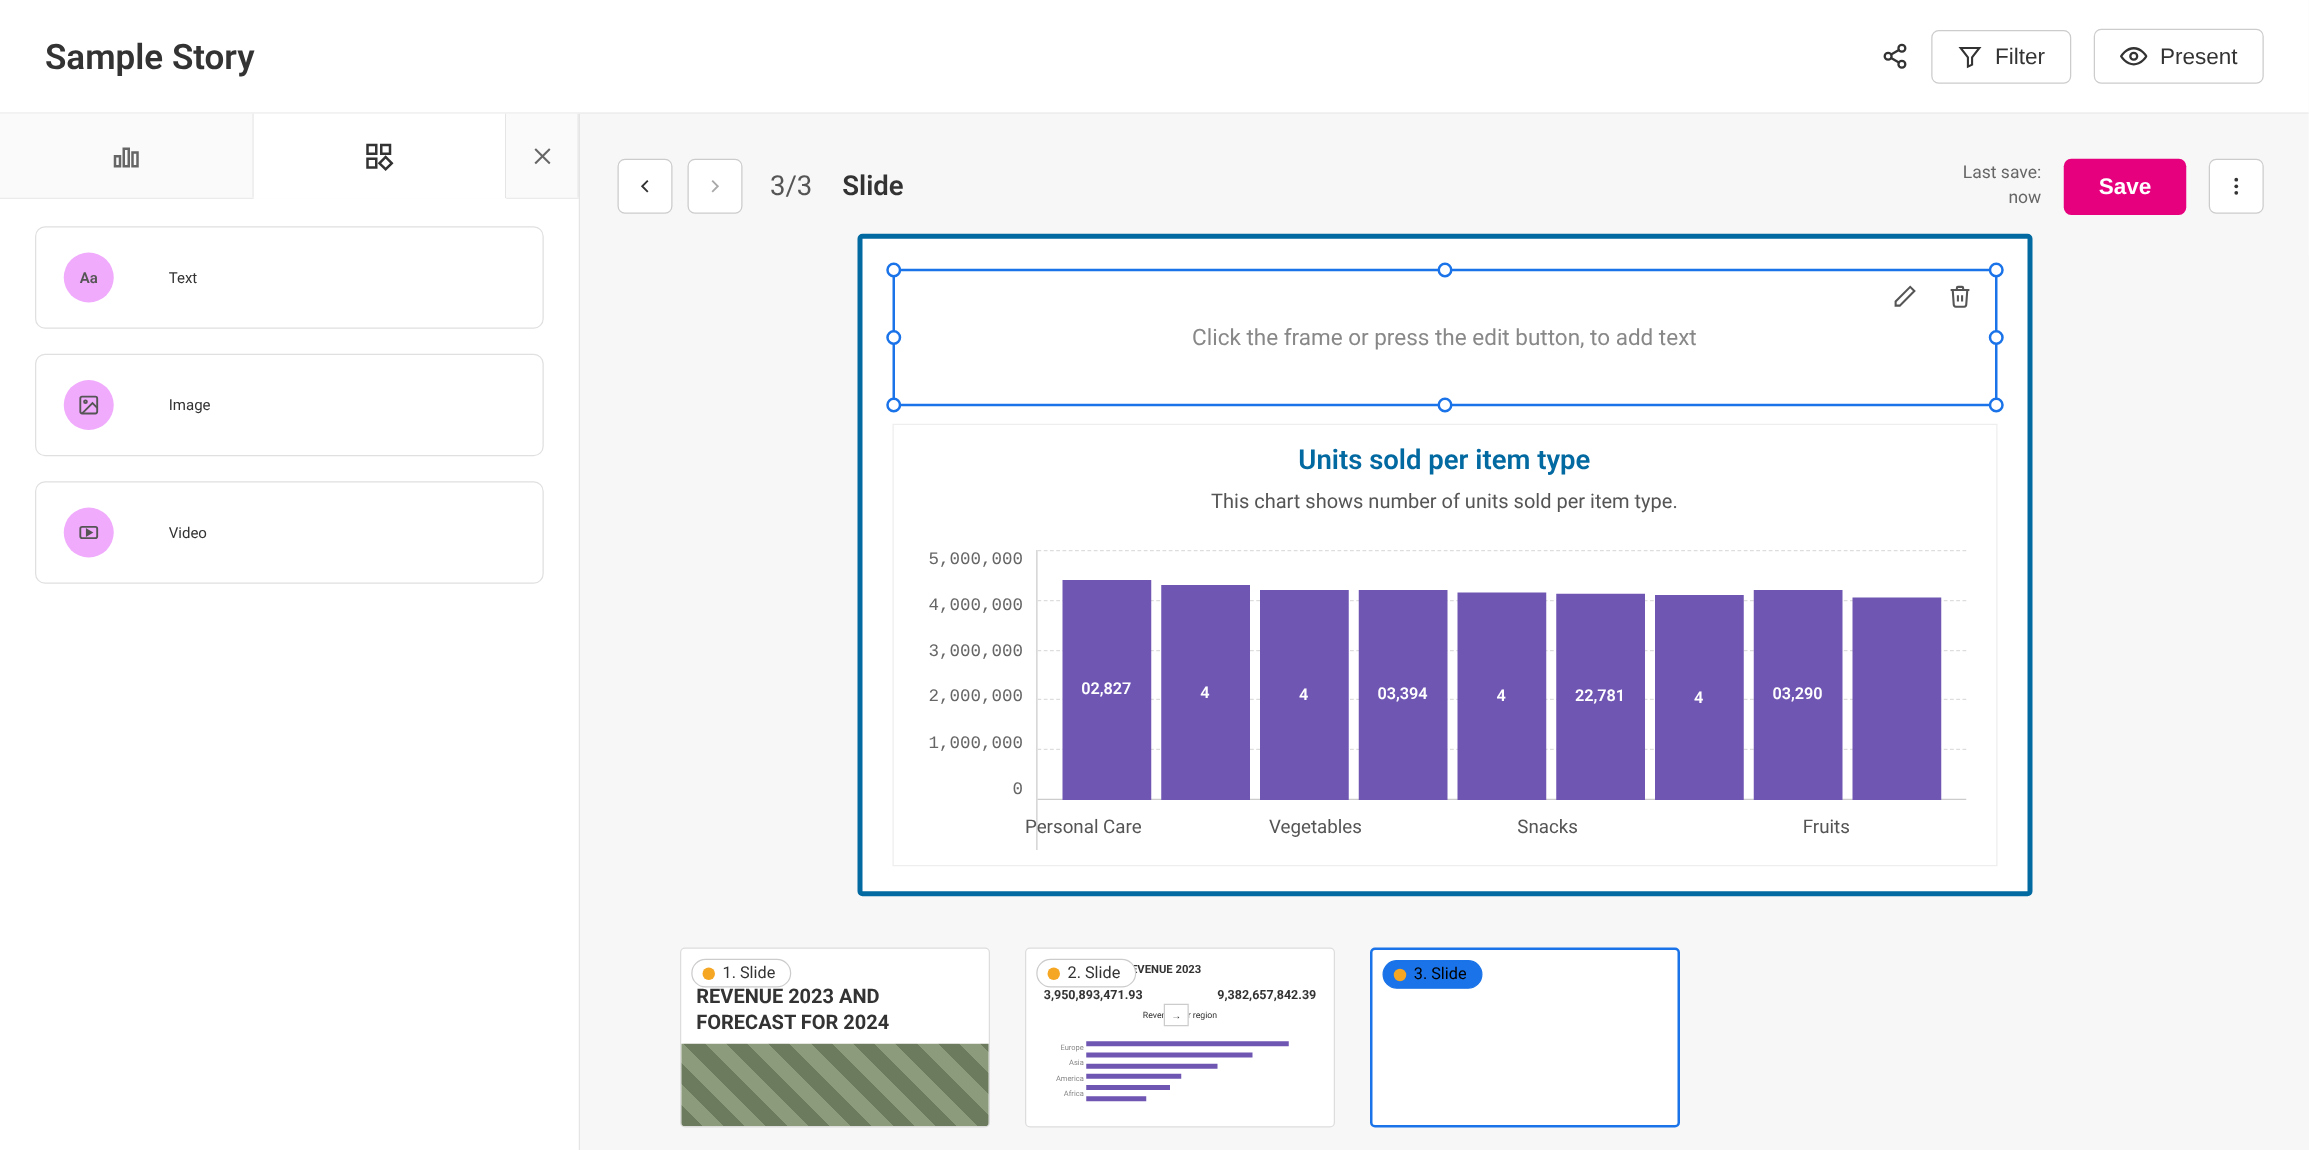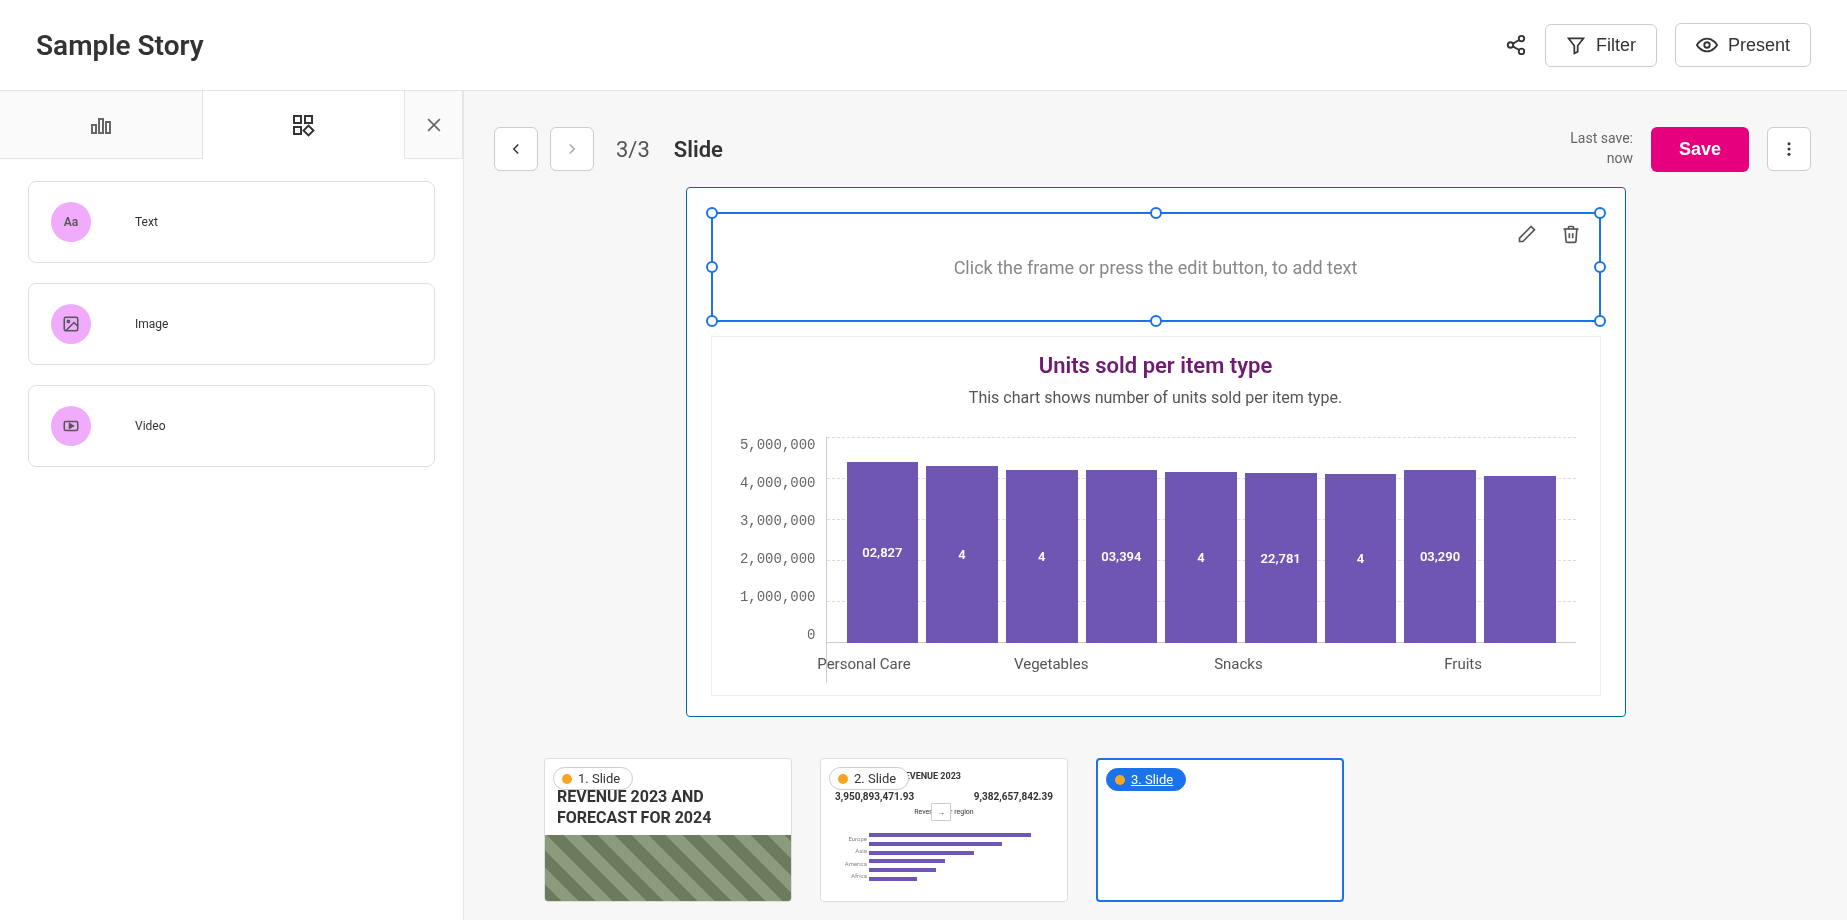--- a/index.html
+++ b/index.html
@@ -197,21 +197,21 @@
   .slide-wrapper {
     flex: 1;
     display: flex;
     justify-content: center;
     padding-top: 4px;
   }
   .slide {
     width: 940px;
     height: 530px;
     background: #fff;
-    border: 1px solid #0369a1;
+    border: 4px solid #0369a1;
     border-radius: 4px;
     position: relative;
   }
   
   .text-frame {
     position: absolute;
     top: 24px;
     left: 24px;
     right: 24px;
     height: 110px;
@@ -259,21 +259,21 @@
     bottom: 20px;
     border: 1px solid #eee;
     padding: 12px 24px 12px 24px;
     display: flex;
     flex-direction: column;
     align-items: center;
   }
   .chart-title {
     font-size: 22px;
     font-weight: 600;
-    color: #701a75;
+    color: #0369a1;
     margin-top: 4px;
   }
   .chart-sub {
     font-size: 16px;
     color: #555;
     margin-top: 10px;
   }
   .chart-plot {
     width: 100%;
     flex: 1;
@@ -374,23 +374,22 @@
     border-radius: 14px;
     padding: 3px 12px 3px 8px;
     font-size: 13px;
     display: flex;
     align-items: center;
     gap: 6px;
     z-index: 2;
   }
   .thumb-badge.selected {
     background: #1a73e8;
-    color: #ffffff;
+    color: #000000;
     border-color: #1a73e8;
-    text-decoration: underline;
   }
   .dot {
     width: 10px; height: 10px; border-radius: 50%; background: #f5a623;
   }
   .thumb1-content {
     position: absolute;
     inset: 0;
     display: flex;
     flex-direction: column;
   }

